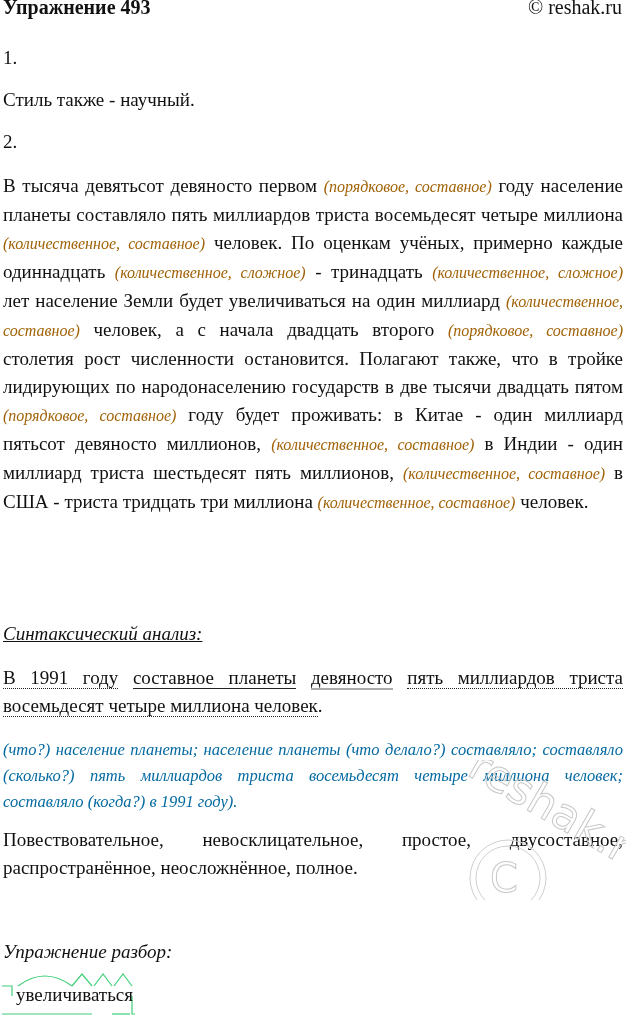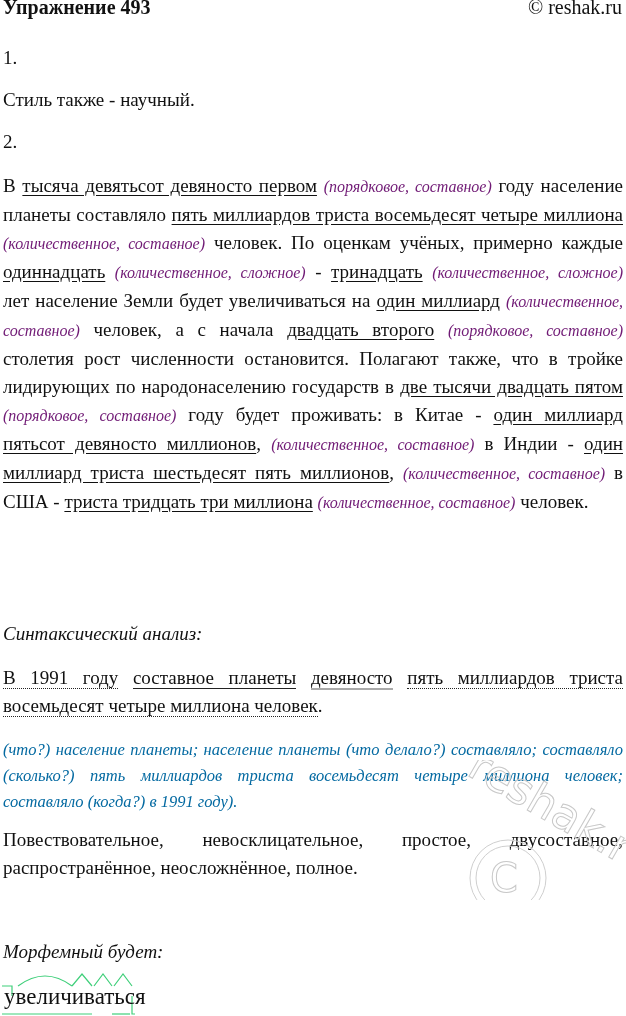--- a/index.html
+++ b/index.html
@@ -6,29 +6,29 @@
   body {
     width: 626px; height: 1016px; overflow: hidden; position: relative;
     font-family: "Liberation Serif", "DejaVu Serif", serif;
     color: #111111; font-size: 19px;
   }
   .header { position: absolute; top: -4px; left: 3px; right: 4px; height: 26px; }
   .title { position: absolute; left: 0; top: 0; font-weight: bold; font-size: 20px; }
   .copyright { position: absolute; right: 0; top: 0; font-size: 20px; }
   .block { position: absolute; left: 3px; width: 620px; }
   .p { margin: 0; line-height: 28px; text-align: justify; text-align-last: left; }
-  .u { text-decoration: underline; text-underline-offset: 3px; }
-  .note { font-style: italic; color: #701a75; font-size: 16px; }
+  .u { text-underline-offset: 3px; }
+  .note { font-style: italic; color: #a16207; font-size: 16px; }
   .ital { font-style: italic; }
   .dots { border-bottom: 1.5px dotted #222; margin-top: 9px; }
   .subj { border-bottom: 1.5px solid #222; }
   .pred { border-bottom: 2.5px solid #aaaaaa; }
   .qa { font-style: italic; color: #0369a1; font-size: 16.5px; line-height: 26px; margin: 0; text-align: justify; text-align-last: left; }
   .watermark { position: absolute; left: 440px; top: 760px; width: 190px; height: 140px; pointer-events: none; }
-  .morph-word { position: absolute; left: 4px; top: 984px; font-size: 23px; text-align: right; }
+  .morph-word { position: absolute; left: 16px; top: 984px; font-size: 19px; text-align: right; }
   .morph-svg { position: absolute; left: 0; top: 966px; }
 </style>
 </head>
 <body>
 
 <div class="header">
   <span class="title">Упражнение 493</span>
   <span class="copyright">© reshak.ru</span>
 </div>
 
@@ -39,38 +39,38 @@
   <p class="p">Стиль также - научный.</p>
 </div>
 <div class="block" style="top:128px;">
   <p class="p">2.</p>
 </div>
 
 <div class="block" style="top:172px; line-height:28px;">
   <p class="p"><span>В </span><span class="u">тысяча девятьсот девяносто первом</span> <span class="note">(порядковое, составное)</span><span> году население планеты составляло </span><span class="u">пять миллиардов триста восемьдесят четыре миллиона</span> <span class="note">(количественное, составное)</span><span> человек. По оценкам учёных, примерно каждые </span><span class="u">одиннадцать</span> <span class="note">(количественное, сложное)</span><span> - </span><span class="u">тринадцать</span> <span class="note">(количественное, сложное)</span><span> лет население Земли будет увеличиваться на </span><span class="u">один миллиард</span> <span class="note">(количественное, составное)</span><span> человек, а с начала </span><span class="u">двадцать второго</span> <span class="note">(порядковое, составное)</span><span> столетия рост численности остановится. Полагают также, что в тройке лидирующих по народонаселению государств в </span><span class="u">две тысячи двадцать пятом</span> <span class="note">(порядковое, составное)</span><span> году будет проживать: в Китае - </span><span class="u">один миллиард пятьсот девяносто миллионов</span><span>,</span> <span class="note">(количественное, составное)</span><span> в Индии - </span><span class="u">один миллиард триста шестьдесят пять миллионов</span><span>,</span> <span class="note">(количественное, составное)</span><span> в США - </span><span class="u">триста тридцать три миллиона</span> <span class="note">(количественное, составное)</span><span> человек.</span></p>
 </div>
 
-<div class="block" style="top:620px;">
+<div class="block" style="top:620px;text-decoration:underline;">
   <p class="p ital">Синтаксический анализ:</p>
 </div>
 
 <div class="block" style="top:664px;">
   <p class="p"><span class="dots">В 1991 году</span> <span class="subj">составное планеты</span> <span class="pred">девяносто</span> <span class="dots">пять миллиардов триста восемьдесят четыре миллиона человек</span><span>.</span></p>
 </div>
 
 <div class="block" style="top:737px;">
   <p class="qa">(что?) население планеты; население планеты (что делало?) составляло; составляло (сколько?) пять миллиардов триста восемьдесят четыре миллиона человек; составляло (когда?) в 1991 году).</p>
 </div>
 
 <div class="block" style="top:826px;">
   <p class="p">Повествовательное, невосклицательное, простое, двусоставное, распространённое, неосложнённое, полное.</p>
 </div>
 
 <div class="block" style="top:938px;">
-  <p class="p ital">Морфемный будет:</p>
+  <p class="p ital">Упражнение разбор:</p>
 </div>
 
 <svg class="morph-svg" width="150" height="50" viewBox="0 0 150 50">
   <g fill="none" stroke="#3fcf7a" stroke-width="1.2">
 
     <path d="M2 20 H12 V30"></path>
 
     <path d="M18 20 Q45 0 72 20"></path>
 
     <path d="M72 20 L82 8 L92 20"></path>

